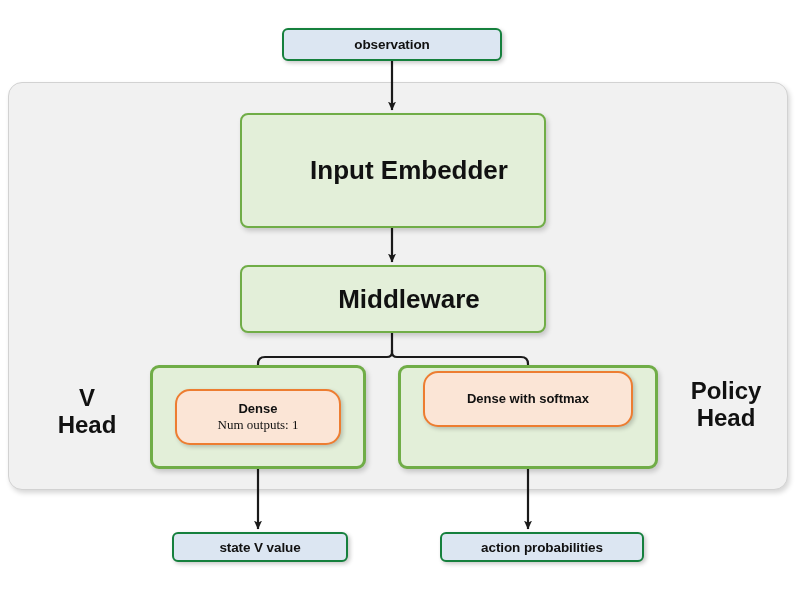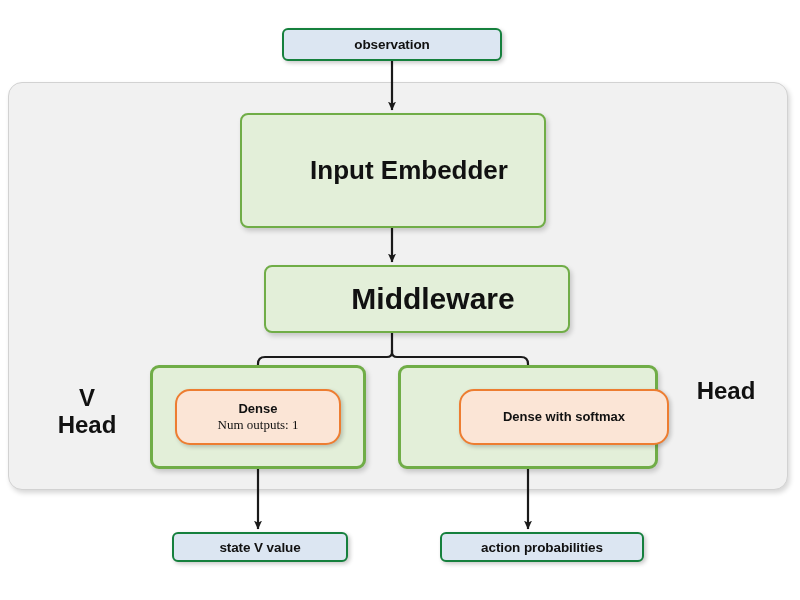--- a/index.html
+++ b/index.html
@@ -65,22 +65,21 @@
     color: #111111;
     font-weight: bold;
     padding-left: 32px;
   }
   #input-embedder-box {
     left: 240px; top: 113px; width: 306px; height: 115px;
     font-size: 26px;
   }
   #middleware-box {
     left: 240px; top: 265px; width: 306px; height: 68px;
-    font-size: 30px;
-    margin-left: 24px;
+    font-size: 26px;
   }
 
   
   .head-wrapper {
     position: absolute;
     box-sizing: border-box;
     background: #e3efd9;
     border: 3px solid #70ad47;
     border-radius: 9px;
     box-shadow: 2px 3px 5px rgba(0,0,0,0.18);
@@ -97,21 +96,21 @@
     border-radius: 15px;
     box-shadow: 2px 2px 4px rgba(0,0,0,0.2);
     display: flex;
     flex-direction: column;
     align-items: center;
     justify-content: center;
     color: #111111;
     line-height: 1.25;
   }
   #dense-box { left: 175px; top: 389px; width: 166px; height: 56px; }
-  #dense-softmax-box { left: 423px; top: 389px; width: 210px; height: 56px; margin-left: 36px; }
+  #dense-softmax-box { left: 423px; top: 371px; width: 210px; height: 56px; }
   .layer-title { font-size: 13px; font-weight: bold; }
   .layer-sub { font-size: 13px; font-weight: normal; font-family: Liberation Serif, serif; }
 
   
   .head-label {
     position: absolute;
     font-size: 24px;
     font-weight: bold;
     color: #111111;
     text-align: center;
@@ -177,20 +176,21 @@
   <div class="head-label" id="v-head-label">
     <div>V</div>
     <div>Head</div>
   </div>
 
   <div class="head-wrapper" id="policy-head-wrapper"></div>
   <div class="orange-box" id="dense-softmax-box">
     <span class="layer-title">Dense with softmax</span>
   </div>
   <div class="head-label" id="policy-head-label">
+    <div>Policy</div>
     <div>Head</div>
   </div>
 
   <div class="node io-box" id="state-v-value-box">
     <span>state V value</span>
   </div>
   <div class="node io-box" id="action-probabilities-box">
     <span>action probabilities</span>
   </div>
 

